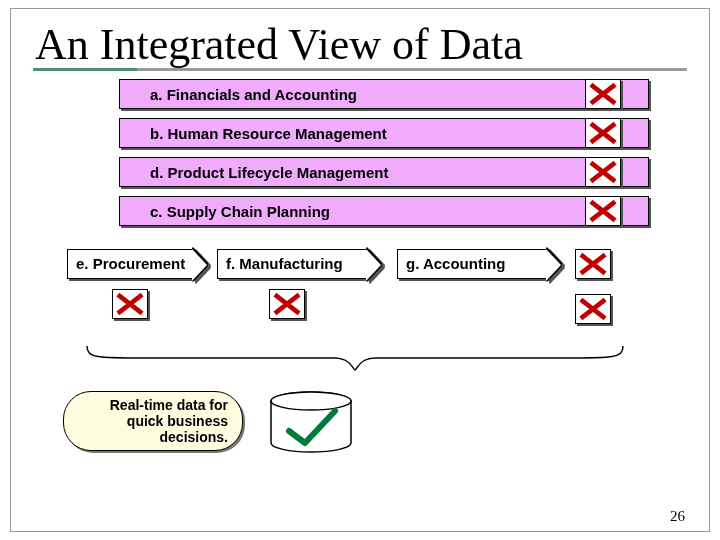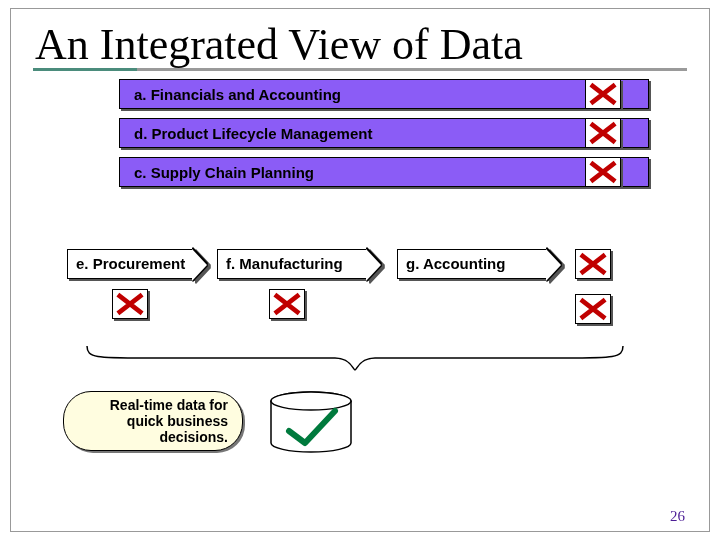--- a/index.html
+++ b/index.html
@@ -4,21 +4,21 @@
 <style>
   *{box-sizing:border-box;margin:0;padding:0}
   body{width:720px;height:540px;background:#fff;font-family:Arial,Helvetica,sans-serif;position:relative;overflow:hidden}
   .slide{position:absolute;top:8px;left:10px;right:10px;bottom:8px;border:1px solid #999}
   .title{font-family:Garamond,"Times New Roman",serif;font-size:44px;color:#000;padding:10px 0 0 24px}
   .rule{position:absolute;top:59px;left:22px;right:22px;height:0}
   .rule .grey{position:absolute;top:0;left:0;right:0;border-top:3px solid #9a9a9a}
   .rule .teal{position:absolute;top:0;left:0;width:104px;border-top:3px solid #4b8c7c}
   .diagram{position:absolute;top:70px;left:0;right:0}
   .row{position:relative;margin:0 0 9px 0;height:30px}
-  .bar{position:absolute;height:30px;background:#8b5cf6;border:1.5px solid #000;box-shadow:2px 2px 0 #555;display:flex;align-items:center;padding-left:14px;font-weight:bold;font-size:15px}
+  .bar{position:absolute;height:30px;background:#f0abfc;border:1.5px solid #000;box-shadow:2px 2px 0 #555;display:flex;align-items:center;padding-left:30px;font-weight:bold;font-size:15px}
   .bar.long{left:108px;width:530px}
   .xbox{position:absolute;width:36px;height:30px;background:#fff;border:1.5px solid #000;box-shadow:2px 2px 0 #555}
   .xbox svg{width:100%;height:100%}
   .row .xbox{right:88px}
   .midrow{position:absolute;top:170px;left:0;right:0;height:75px}
   .arrowbox{position:absolute;height:30px;background:#fff;border:1.5px solid #000;box-shadow:2px 2px 0 #555}
   .arrowbox::after{content:"";position:absolute;right:-15px;top:-1.5px;width:0;height:0;border-top:16.5px solid transparent;border-bottom:16.5px solid transparent;border-left:15px solid #fff;filter:drop-shadow(1.5px 0 0 #000) drop-shadow(0 -1.5px 0 #000) drop-shadow(0 1.5px 0 #000) drop-shadow(3px 2px 0 #555)}
   .arrowbox .lbl{position:absolute;left:8px;top:5px;font-weight:bold;font-size:15px}
   .ab-e{left:56px;width:126px;top:0}
   .ab-f{left:206px;width:150px;top:0}
@@ -28,36 +28,42 @@
   .xb-f{left:258px;top:40px}
   .xb-g{left:564px;top:0}
   .xb-h{left:564px;top:45px}
   .xbox.sm{position:absolute}
   .bracket{position:absolute;top:335px;left:74px;width:540px;height:28px}
   .bracket svg{width:100%;height:100%}
   .bottom{position:absolute;top:382px;left:0;right:0;height:80px}
   .callout{position:absolute;left:52px;top:0;width:180px;height:60px;background:#fffde0;border:1.5px solid #000;border-radius:28px;display:flex;align-items:center;justify-content:center;text-align:right;font-weight:bold;font-size:14px;padding:6px 14px;box-shadow:2px 2px 0 #777}
   .db{position:absolute;left:258px;top:0;width:84px;height:62px}
   .db svg{width:100%;height:100%}
-  .pg{position:absolute;bottom:6px;right:24px;font-family:Garamond,serif;font-size:15px;color:#4c1d95}
+  .pg{position:absolute;bottom:6px;right:24px;font-family:Garamond,serif;font-size:15px;color:#000000}
 </style>
 </head>
 <body>
 
 <div class="slide">
   <div class="title">An Integrated View of Data</div>
   <div class="rule">
     <div class="grey"></div>
     <div class="teal"></div>
   </div>
 
   <div class="diagram">
 
     <div class="row">
       <div class="bar long">a. Financials and Accounting</div>
+      <div class="xbox"><svg viewBox="0 0 36 30">
+            <path d="M5 5 L31 25 M31 5 L5 25" stroke="#c00000" stroke-width="5" fill="none"></path>
+          </svg></div>
+    </div>
+    <div class="row">
+      <div class="bar long">b. Human Resource Management</div>
       <div class="xbox"><svg viewBox="0 0 36 30">
             <path d="M5 5 L31 25 M31 5 L5 25" stroke="#c00000" stroke-width="5" fill="none"></path>
           </svg></div>
     </div>
     <div class="row">
       <div class="bar long">d. Product Lifecycle Management</div>
       <div class="xbox"><svg viewBox="0 0 36 30">
             <path d="M5 5 L31 25 M31 5 L5 25" stroke="#c00000" stroke-width="5" fill="none"></path>
           </svg></div>
     </div>

